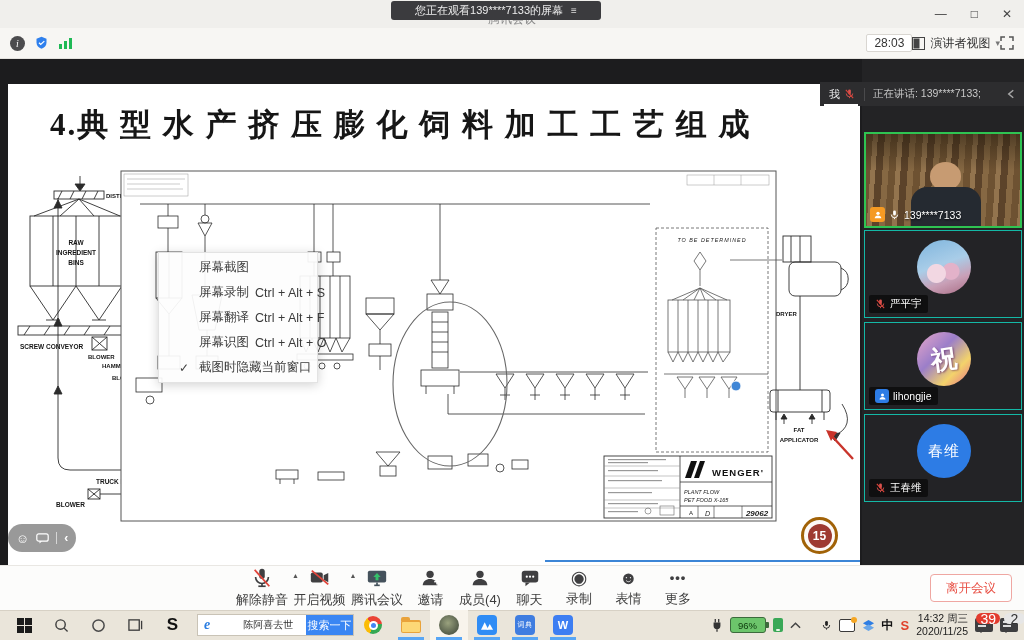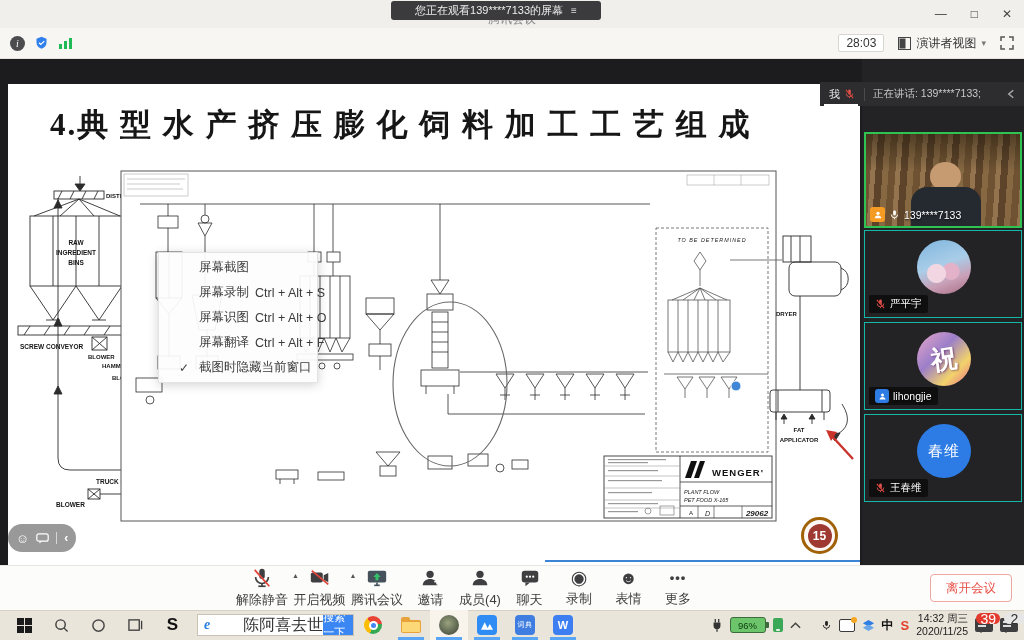--- a/index.html
+++ b/index.html
@@ -14,21 +14,21 @@
   #banner{left:391px;top:1px;width:210px;height:19px;background:#3b3b3e;border-radius:3px;z-index:2;
           display:flex;align-items:center;justify-content:center;gap:8px;color:#eee;font-size:11px;}
   #banner .menu{font-size:10px;color:#ddd;}
   #winctrl{right:6px;top:0;height:28px;display:flex;align-items:center;gap:24px;color:#444;font-size:12px;z-index:2;padding:0 6px;}
   #winctrl span{cursor:default;}
 
   #appbar{left:0;top:28px;width:1024px;height:30px;background:#f7f6f3;border-bottom:1px solid #e4e2de;z-index:1;}
   #appbar-left{left:10px;top:28px;height:30px;display:flex;align-items:center;gap:9px;z-index:2;}
   .info-ic{width:15px;height:15px;border-radius:50%;background:#4c4c4e;color:#fff;font-size:10px;font-style:italic;
            display:flex;align-items:center;justify-content:center;font-family:"Liberation Serif",serif;}
-  #appbar-right{right:10px;top:28px;height:30px;display:flex;align-items:center;gap:14px;z-index:2;}
+  #appbar-right{right:10px;top:28px;height:30px;display:flex;align-items:center;z-index:2;}
   #duration{font-size:12px;color:#333;background:#fff;border:1px solid #d9d6d1;border-radius:2px;padding:1px 7px;}
   #viewbtn{display:flex;align-items:center;gap:5px;font-size:12px;color:#333;}
   #viewbtn .car{font-size:9px;color:#777;}
 
   
   #stage{left:0;top:58px;width:862px;height:507px;background:#1c1c1e;}
   #slide{left:8px;top:84px;width:852px;height:481px;background:#fff;}
   #slide-title{left:42px;top:20px;font-family:"Liberation Serif",serif;font-weight:700;font-size:31px;
                letter-spacing:2px;color:#161616;white-space:nowrap;}
   #diagram{left:0;top:0;width:852px;height:481px;}
@@ -94,21 +94,21 @@
             color:#e84e43;font-size:12.5px;display:flex;align-items:center;justify-content:center;}
 
   
   #taskbar{left:0;top:610px;width:1024px;height:30px;background:#eae5da;border-top:1px solid #d7d1c5;}
   #tk-left{left:6px;top:610px;height:30px;display:flex;align-items:center;}
   #tk-left .cell{width:37px;height:30px;display:flex;align-items:center;justify-content:center;}
   .sogou-s{font-size:17px;font-weight:900;color:#111;}
   #tk-search{left:197px;top:614px;width:157px;height:22px;background:#fff;border:1px solid #c9c3b6;box-sizing:border-box;
              display:flex;align-items:center;overflow:hidden;}
   #tk-search .e{font-family:"Liberation Serif",serif;font-style:italic;font-weight:700;color:#2a7de1;font-size:14px;margin:0 5px 0 6px;}
-  #tk-search .q{flex:1;font-size:16px;color:#333;white-space:nowrap;padding-left:28px;}
+  #tk-search .q{flex:1;font-size:10px;color:#333;white-space:nowrap;padding-left:28px;}
   #tk-search .btn{width:47px;height:22px;background:#3a86f3;color:#fff;font-size:11px;display:flex;align-items:center;justify-content:center;}
   #tk-apps{left:354px;top:610px;height:30px;display:flex;}
   #tk-apps .cell{width:38px;height:30px;display:flex;align-items:center;justify-content:center;position:relative;}
   #tk-apps .cell.active{background:#f8f4ec;}
   #tk-apps .cell .run{position:absolute;left:6px;right:6px;bottom:0;height:3px;background:#58a6f5;}
   .chrome{width:18px;height:18px;border-radius:50%;position:relative;
           background:conic-gradient(from -40deg,#ea4335 0 120deg,#34a853 120deg 240deg,#fbbc05 240deg 360deg);}
   .chrome i{position:absolute;inset:4.5px;background:#fff;border-radius:50%;}
   .chrome b{position:absolute;inset:6.5px;background:#4285f4;border-radius:50%;}
   .folder{width:20px;height:13px;background:#e9a33b;border-radius:2px;position:relative;margin-top:3px;}
@@ -465,26 +465,26 @@
 <div class="abs" id="cmenu">
   <div class="cm-item">
     <span>屏幕截图</span>
     <span class="sc"></span>
   </div>
   <div class="cm-item">
     <span>屏幕录制</span>
     <span class="sc">Ctrl + Alt + S</span>
   </div>
   <div class="cm-item">
+    <span>屏幕翻译</span>
+    <span class="sc">Ctrl + Alt + F</span>
+  </div>
+  <div class="cm-item">
     <span>屏幕识图</span>
     <span class="sc">Ctrl + Alt + O</span>
-  </div>
-  <div class="cm-item">
-    <span>屏幕翻译</span>
-    <span class="sc">Ctrl + Alt + F</span>
   </div>
   <div class="cm-item">
     <span class="chk">✓</span>
     <span>截图时隐藏当前窗口</span>
   </div>
 </div>
 
 <div class="abs" id="badge">
   <div class="inner">
       <span>15</span>

